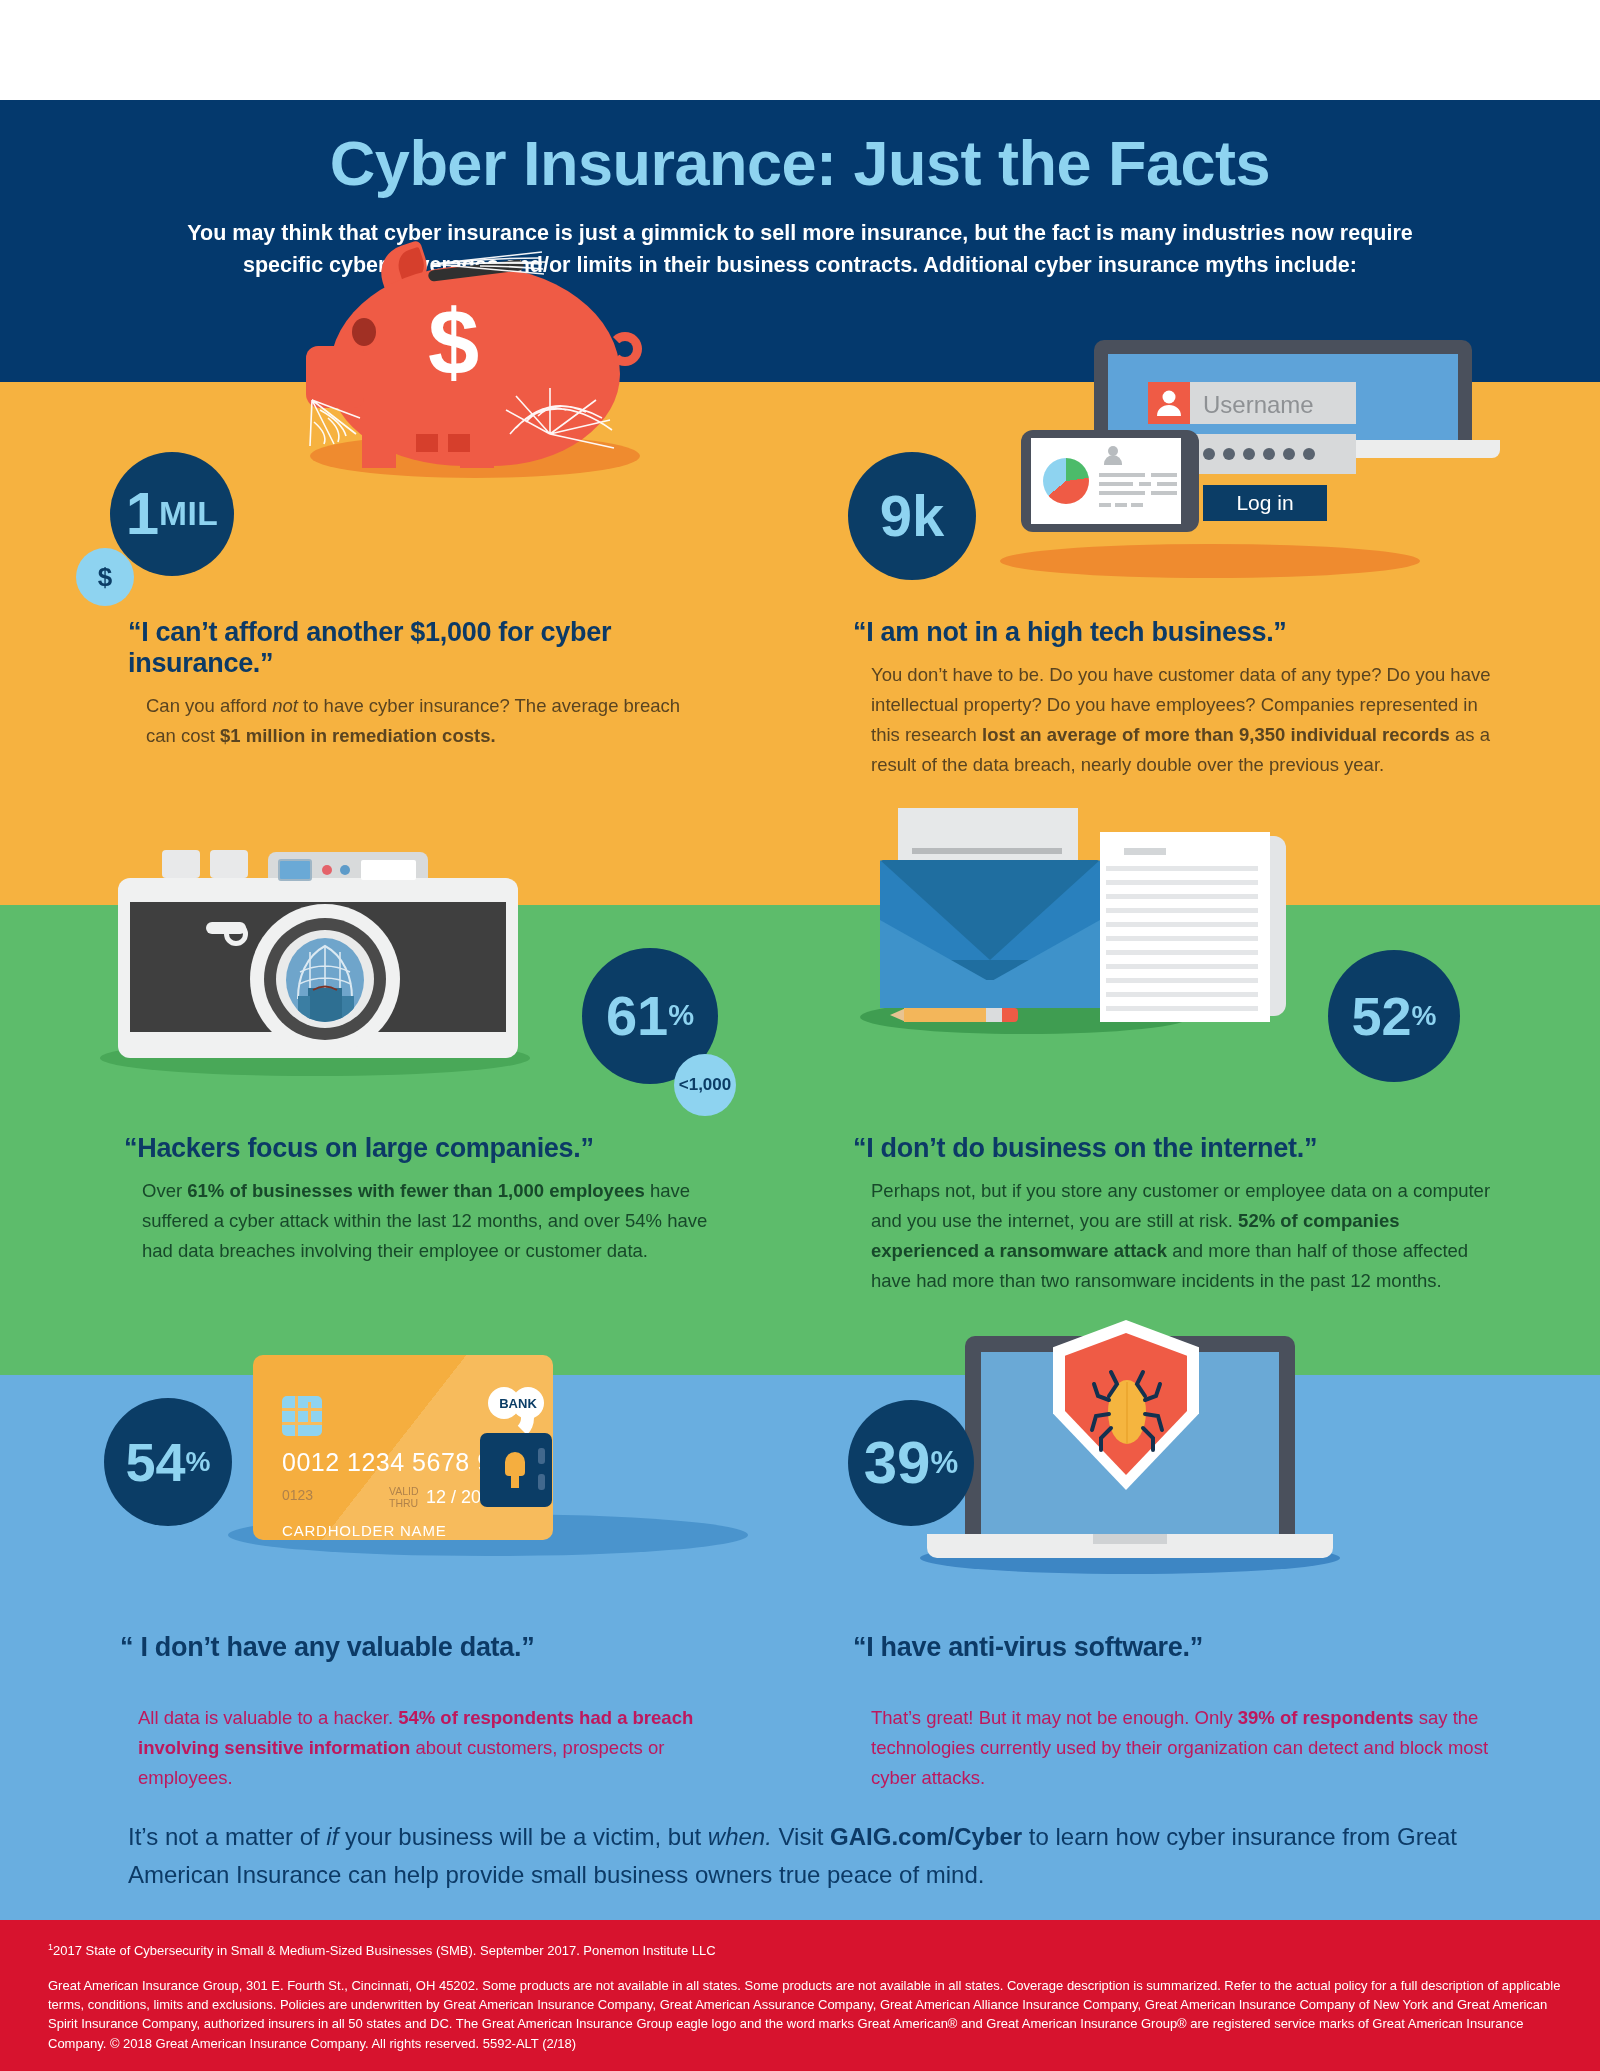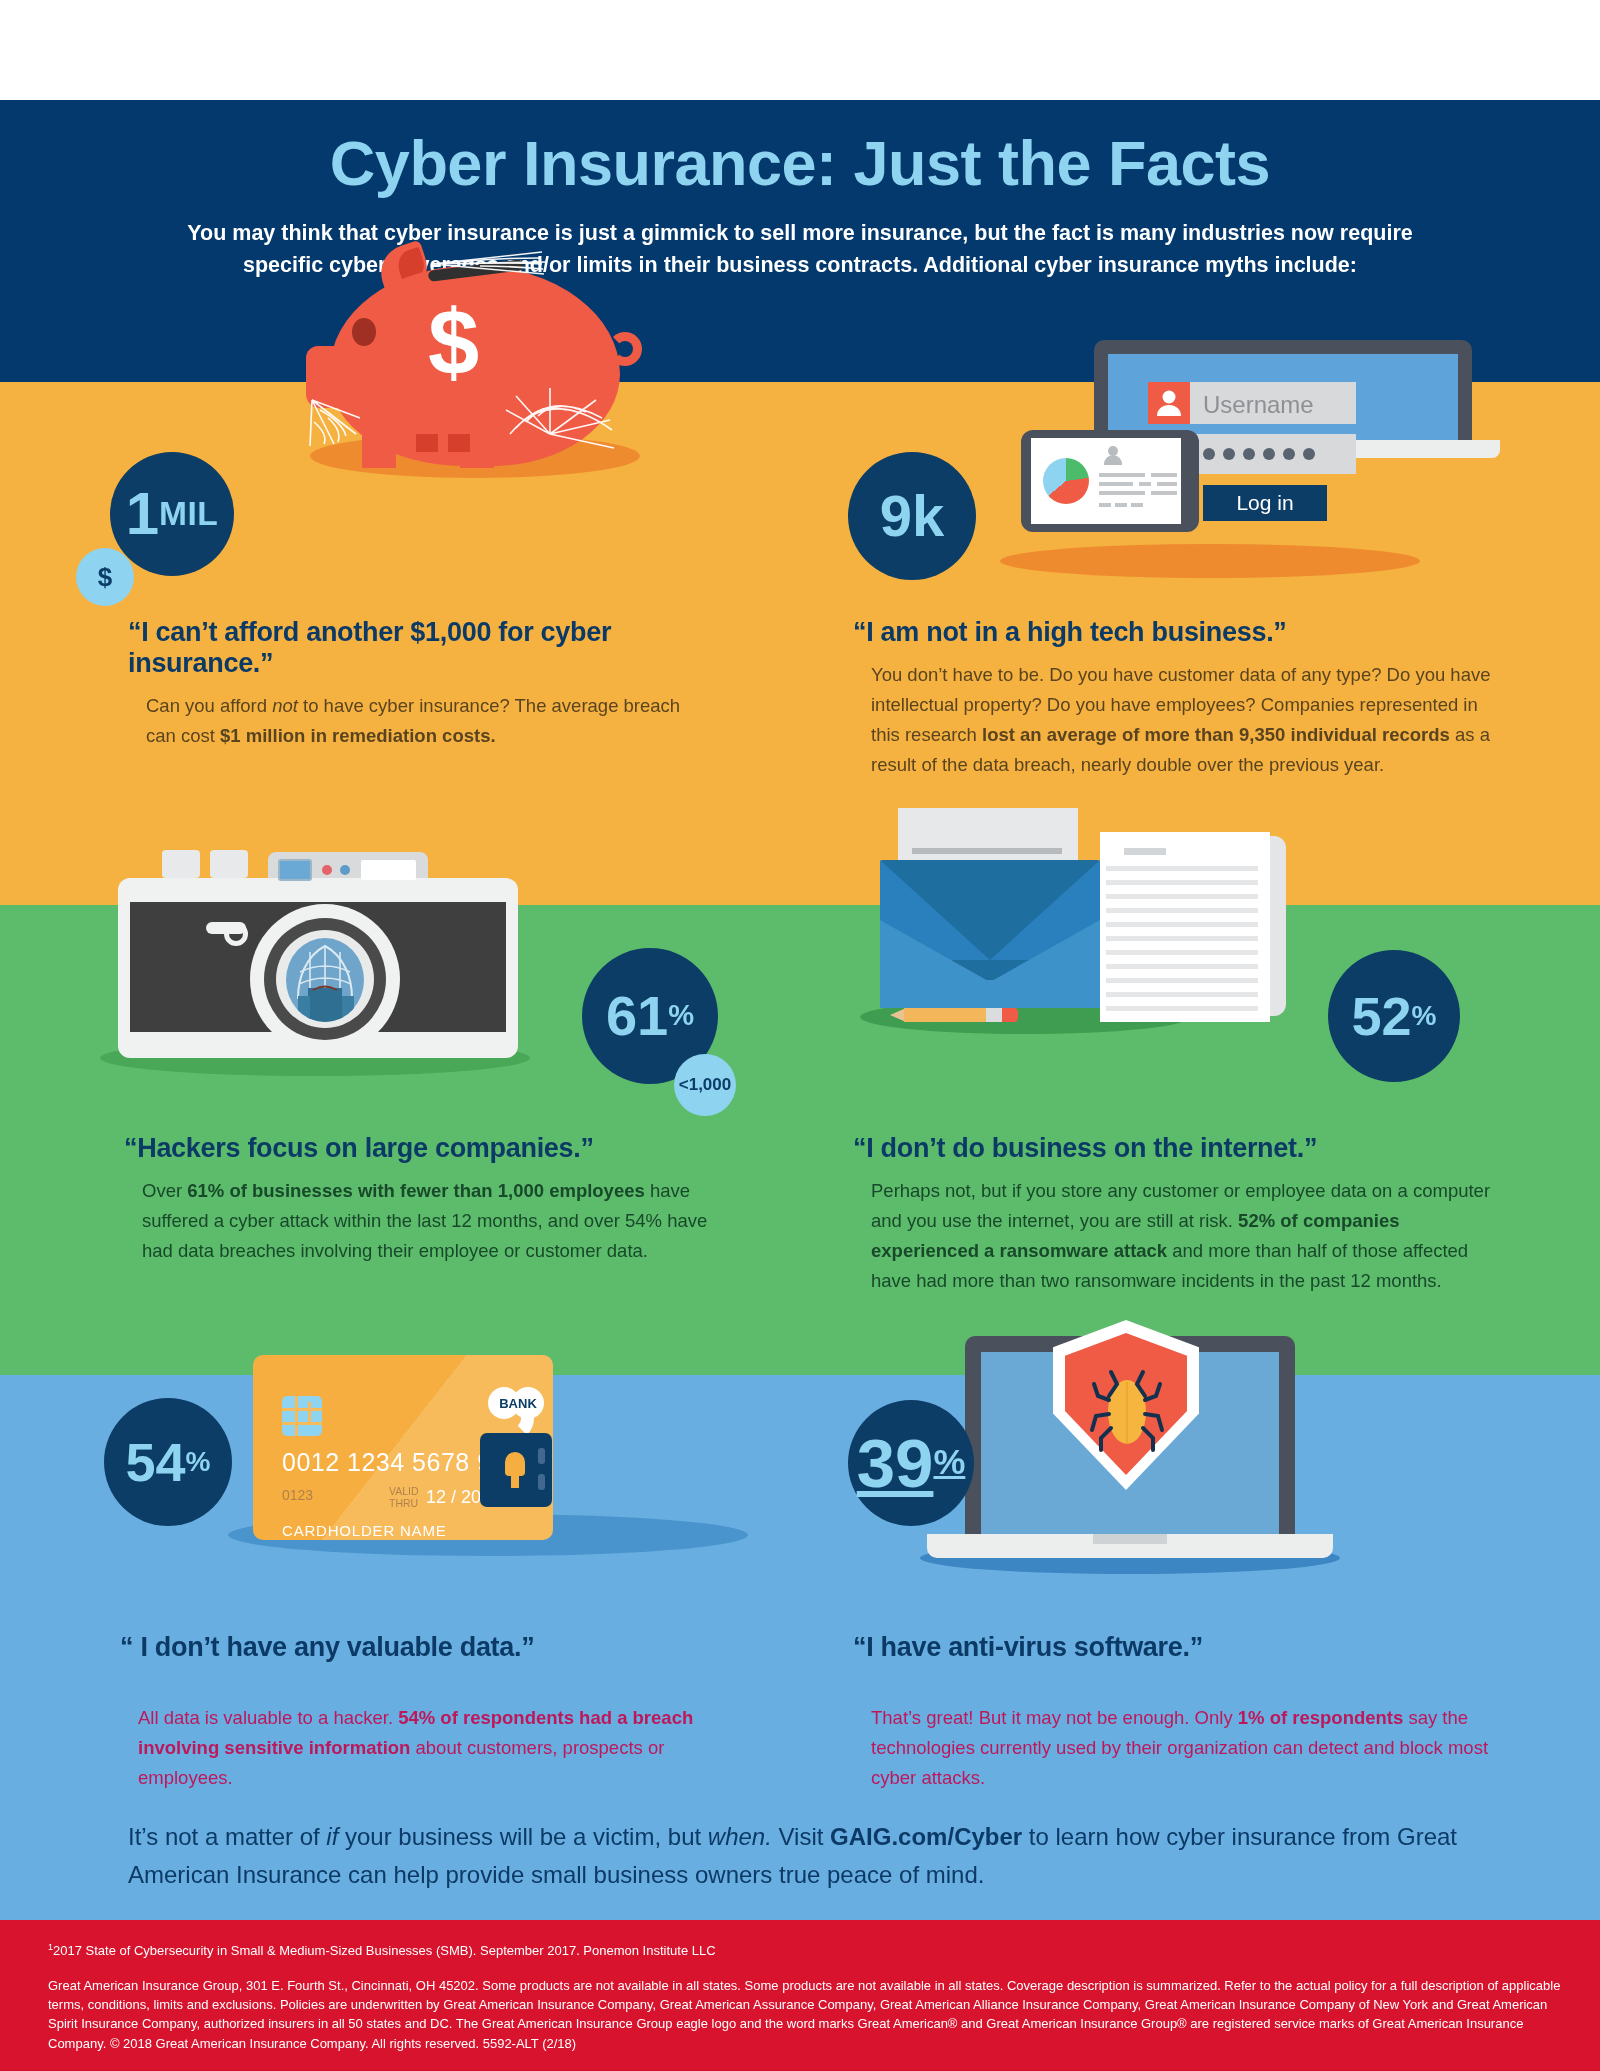--- a/index.html
+++ b/index.html
@@ -494,28 +494,28 @@
           <path d="M22 44 L11 40 L7 28"></path>
           <path d="M58 44 L69 40 L73 28"></path>
           <path d="M22 58 L9 60 L5 74"></path>
           <path d="M58 58 L71 60 L75 74"></path>
           <path d="M24 72 L14 82 L14 94"></path>
           <path d="M56 72 L66 82 L66 94"></path>
         </g>
       </svg>
     </div>
   </div>
-  <div class="badge" style="left:848px;top:1400px;width:126px;height:126px;font-size:69px;text-decoration:underline;">
+  <div class="badge" style="left:848px;top:1400px;width:126px;height:126px;font-size:60px;">
     <span>39</span>
       <span class="pct">%</span>
   </div>
 
   <div class="fact on-blue" style="left:853px;top:1632px;width:640px;">
     <div class="fact-title">“I have anti-virus software.”</div>
-    <div class="fact-body indent"><span>That’s great! But it may not be enough. Only </span><b>1% of respondents</b><span> say the technologies currently used by their organization can detect and block most cyber attacks.</span></div>
+    <div class="fact-body indent"><span>That’s great! But it may not be enough. Only </span><b>39% of respondents</b><span> say the technologies currently used by their organization can detect and block most cyber attacks.</span></div>
   </div>
 
   <div class="closing"><span>It’s not a matter of </span><i>if</i><span> your business will be a victim, but </span><i>when.</i><span> Visit </span><b>GAIG.com/Cyber</b><span> to learn how cyber insurance from Great American Insurance can help provide small business owners true peace of mind.</span></div>
 
   <div class="foot-ref">
     <sup>1</sup><span>2017 State of Cybersecurity in Small &amp; Medium-Sized Businesses (SMB). September 2017. Ponemon Institute LLC</span>
   </div>
   <div class="foot-legal">Great American Insurance Group, 301 E. Fourth St., Cincinnati, OH 45202. Some products are not available in all states. Some products are not available in all states. Coverage description is summarized. Refer to the actual policy for a full description of applicable terms, conditions, limits and exclusions. Policies are underwritten by Great American Insurance Company, Great American Assurance Company, Great American Alliance Insurance Company, Great American Insurance Company of New York and Great American Spirit Insurance Company, authorized insurers in all 50 states and DC. The Great American Insurance Group eagle logo and the word marks Great American® and Great American Insurance Group® are registered service marks of Great American Insurance Company. © 2018 Great American Insurance Company. All rights reserved. 5592-ALT (2/18)</div>
 
 </div>

